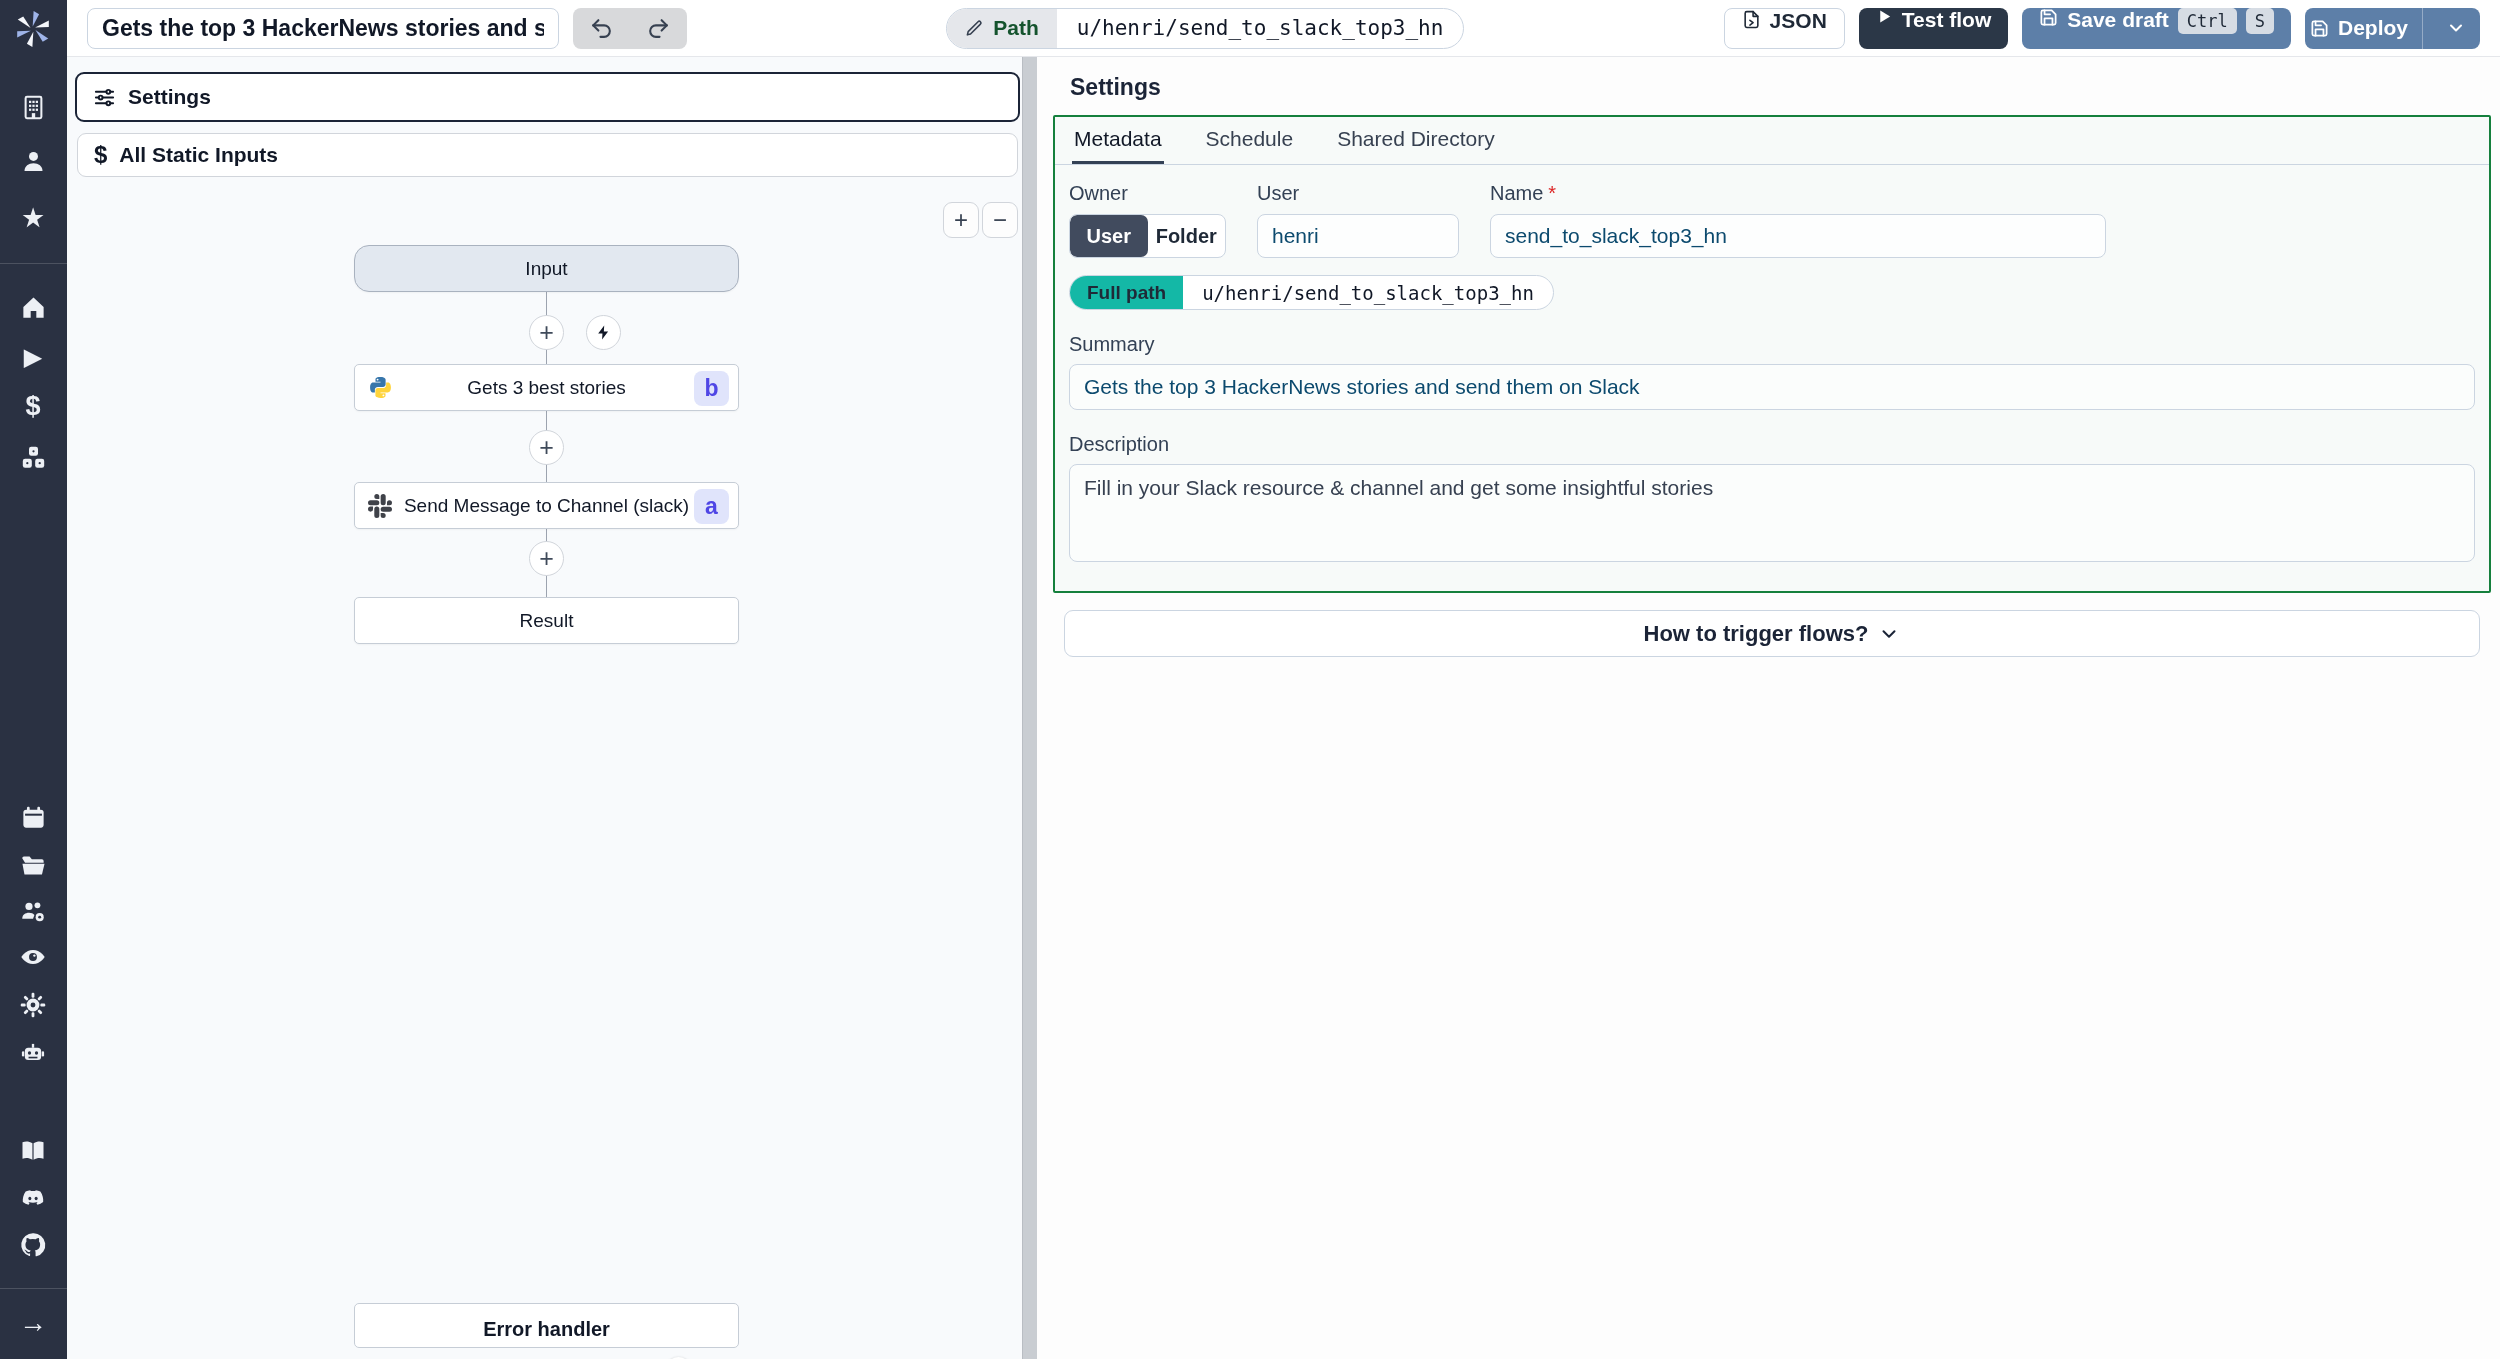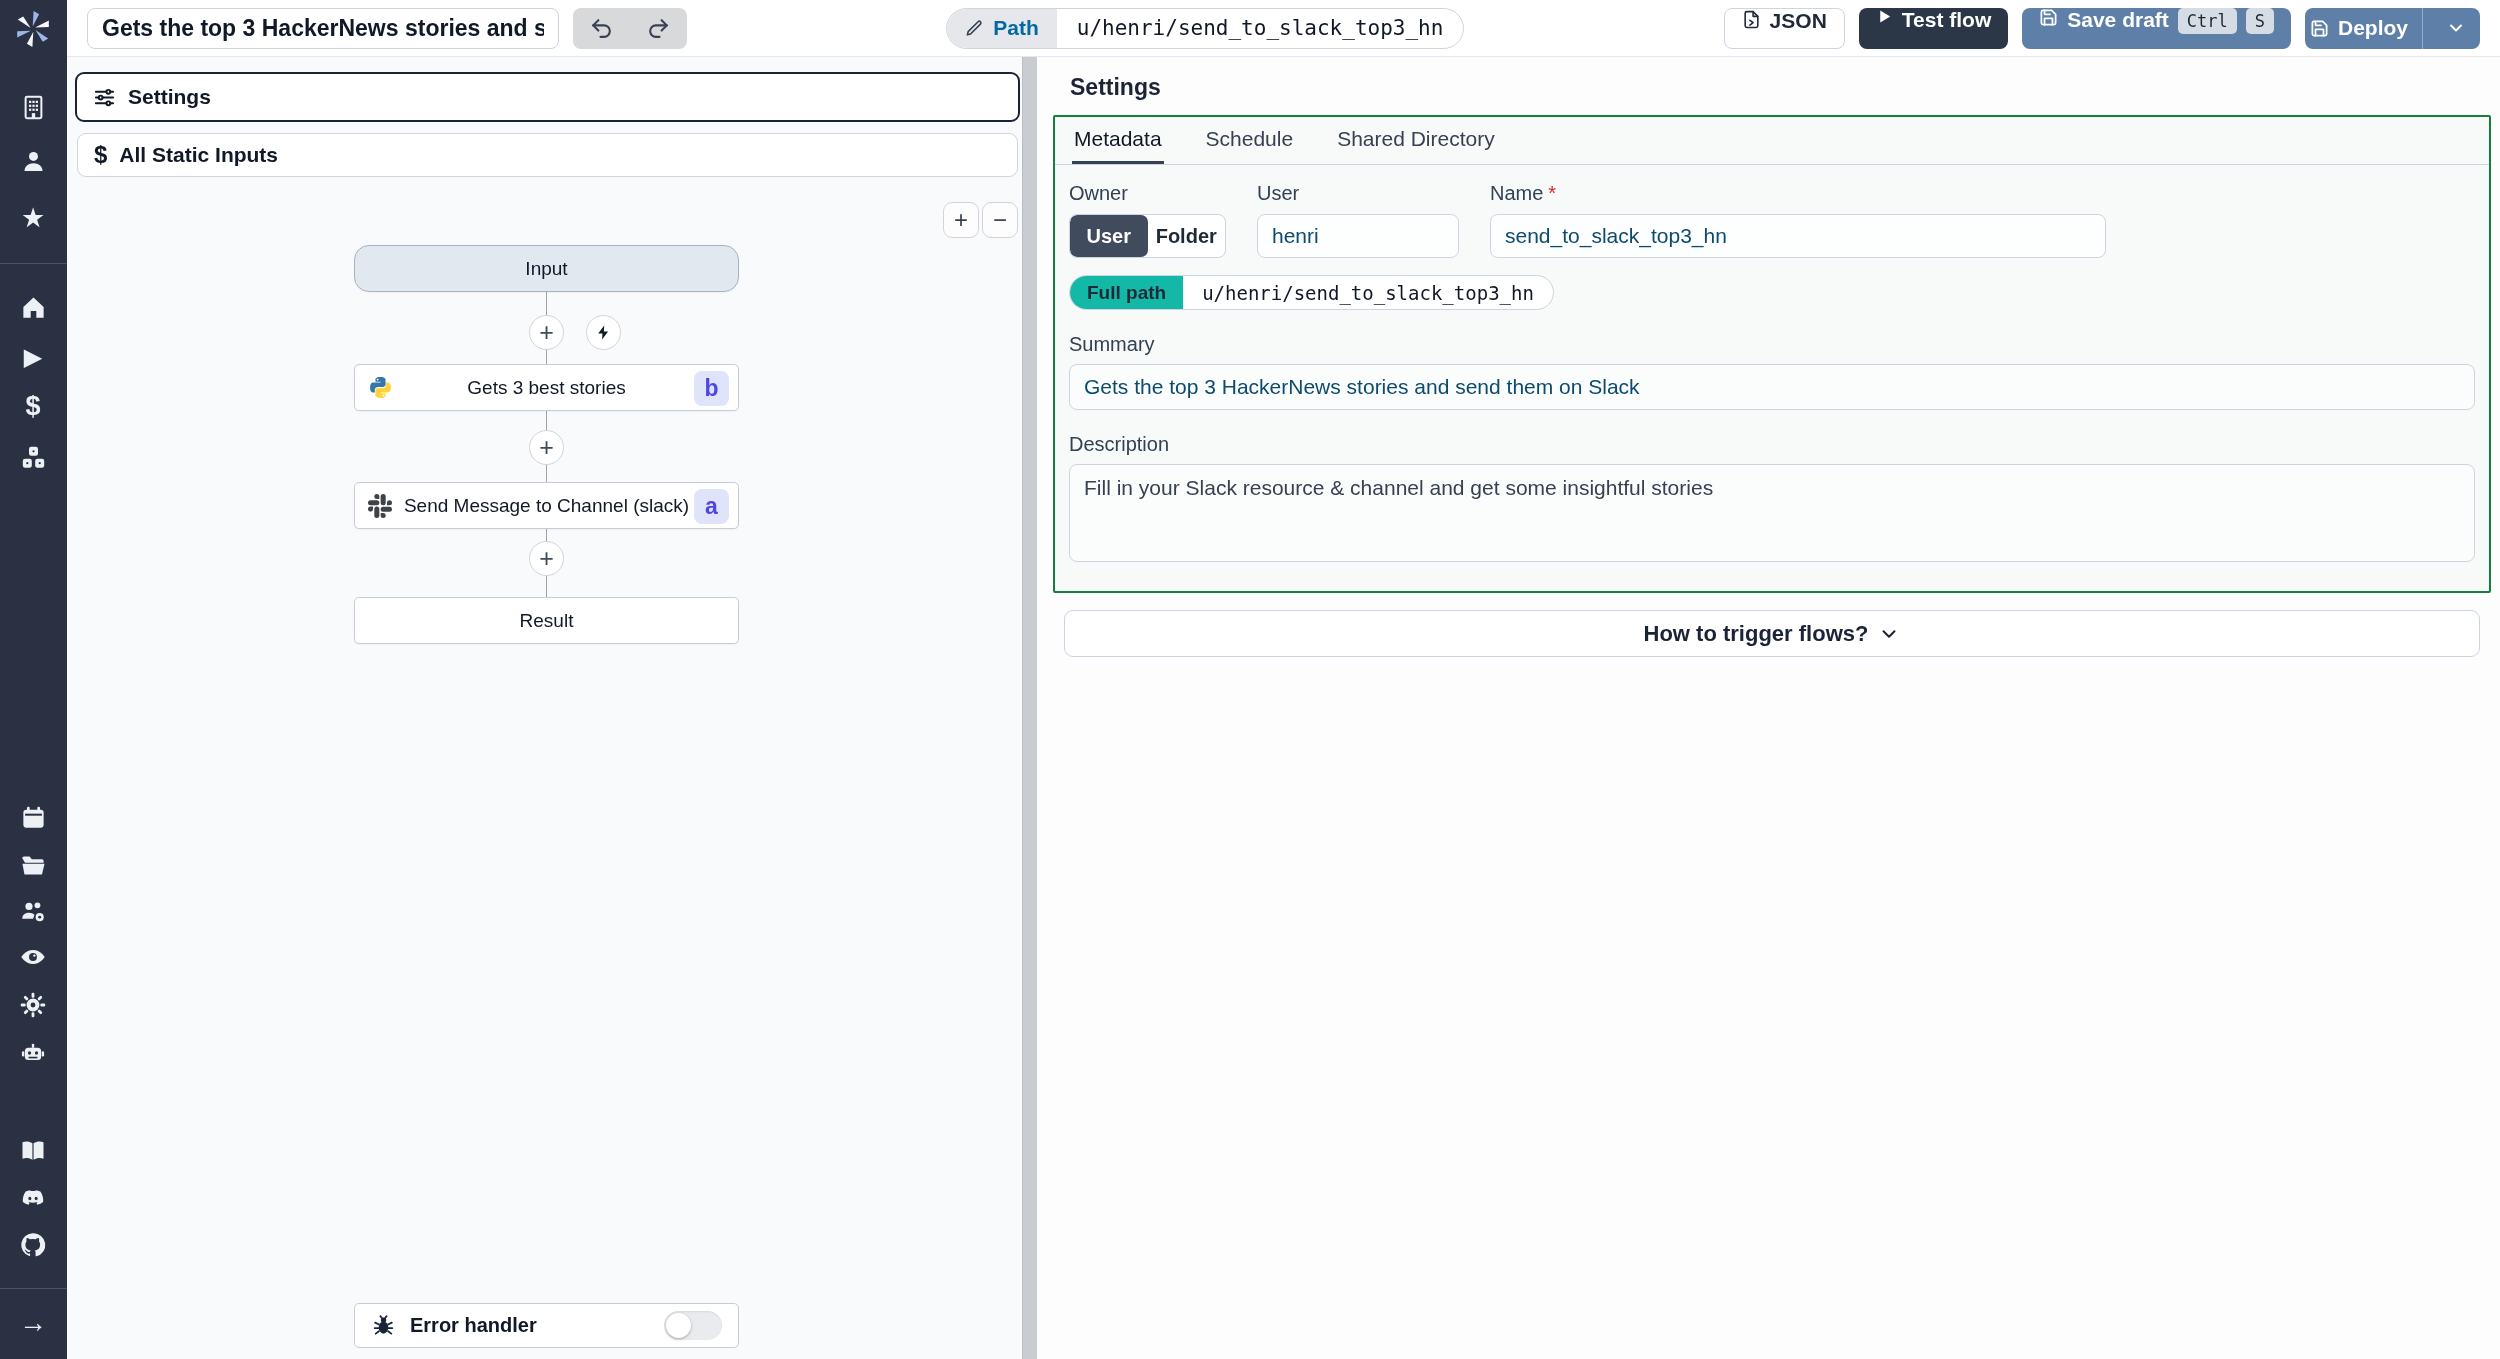--- a/index.html
+++ b/index.html
@@ -13,21 +13,21 @@
   .sb-glyph { font-size:27px; line-height:1; color:#edf0f5; }
   .sb-divider { position:absolute; left:0; width:67px; height:1px; background:rgba(255,255,255,0.16); }
 
   
   #topbar { position:absolute; left:67px; top:0; width:2433px; height:57px; background:#fff; border-bottom:1px solid #e5e7eb; display:flex; align-items:center; padding:0 20px; gap:14px; z-index:4; }
   #flow-title { width:472px; height:41px; border:1px solid #cbd5e1; border-radius:8px; padding:0 14px; font-family:"Liberation Sans",sans-serif; font-size:23px; font-weight:bold; color:#111827; outline:none; background:#fff; }
   #undo-redo { height:41px; width:114px; background:#d8d9db; border-radius:8px; display:flex; align-items:center; justify-content:space-around; }
   .ur-btn { width:50px; height:41px; display:flex; align-items:center; justify-content:center; cursor:pointer; }
   .tb-spacer { flex:1; }
   #path-pill { height:41px; display:flex; align-items:stretch; border:1px solid #cbd5e1; border-radius:21px; overflow:hidden; background:#fff; }
-  #path-pill .path-label-seg { display:flex; align-items:center; gap:9px; background:#e5e7eb; padding:0 18px; font-size:21px; font-weight:bold; color:#0369a1; }
+  #path-pill .path-label-seg { display:flex; align-items:center; gap:9px; background:#e5e7eb; padding:0 18px; font-size:21px; font-weight:bold; color:#14532d; }
   #path-pill .path-value-seg { display:flex; align-items:center; padding:0 20px; font-family:"DejaVu Sans Mono", monospace; font-size:21px; color:#111827; min-width:330px; }
   .tb-btn { height:41px; display:flex; align-items:flex-start; gap:9px; border-radius:8px; padding:0 17px; font-size:21px; font-weight:bold; cursor:pointer; }
   #json-btn { background:#fff; border:1px solid #cbd5e1; color:#1f2937; }
   #testflow-btn { background:#2b3747; color:#fff; }
   .blue-btn { background:#5d7fa8; color:#fff; }
   .kbd { background:#d6dce4; color:#1f2937; font-family:"DejaVu Sans Mono", monospace; font-size:17px; font-weight:normal; border-radius:5px; padding:3px 9px; }
   #deploy-btn { padding:0; }
   #deploy-btn .deploy-main { display:flex; align-items:center; gap:9px; padding:0 5px; height:100%; }
   #deploy-btn .deploy-sep { width:1px; height:100%; background:rgba(255,255,255,0.35); }
   #deploy-btn .deploy-caret { padding:0 14px; display:flex; align-items:center; height:100%; }
@@ -38,21 +38,21 @@
   #static-inputs-card { position:absolute; left:10px; top:76px; width:941px; height:44px; background:#fff; border:1px solid #d1d5db; border-radius:9px; display:flex; align-items:center; padding:0 16px; gap:12px; cursor:pointer; }
   .card-label { font-size:21px; font-weight:bold; color:#111827; }
   .dollar-glyph { font-size:24px; font-weight:bold; color:#111827; }
   .zoom-btn { position:absolute; width:36px; height:36px; top:145px; background:#fdfdfd; border:1px solid #d1d5db; border-radius:9px; display:flex; align-items:center; justify-content:center; font-size:24px; color:#374151; cursor:pointer; }
   #flow-line { position:absolute; left:479px; top:210px; width:1px; height:355px; background:#9ca3af; }
   .node { position:absolute; left:287px; width:385px; height:47px; background:#fff; border:1px solid #c6cdd6; border-radius:5px; display:flex; align-items:center; justify-content:center; font-size:19px; color:#111827; box-shadow:0 1px 2px rgba(0,0,0,0.04); cursor:pointer; }
   .node.virtual { background:#e2e8f0; border-color:#a9b2bf;border-radius:15px; }
   .node .node-icon { position:absolute; left:13px; }
   .node .badge { position:absolute; right:9px; top:6px; width:35px; height:35px; border-radius:8px; background:#e0e4fb; color:#4f46e5; font-size:23px; font-weight:bold; display:flex; align-items:center; justify-content:center; }
   .connector { position:absolute; width:35px; height:35px; border-radius:50%; background:#fff; border:1.5px solid #d1d5db; display:flex; align-items:center; justify-content:center; font-size:25px; color:#3f4a5a; cursor:pointer; }
-  #error-handler { position:absolute; left:287px; top:1246px; width:385px; height:45px; background:#fff; border:1px solid #c6cdd6; border-radius:5px; display:flex; align-items:center; padding:0 16px; gap:14px; cursor:pointer; }
+  #error-handler { position:absolute; left:287px; top:1246px; width:385px; height:45px; background:#fff; border:1px solid #c6cdd6; border-radius:5px; display:flex; align-items:center; padding:0 16px; gap:14px; cursor:pointer;flex-direction:column; }
   #error-handler .eh-label { font-size:20px; font-weight:bold; color:#111827; }
   .toggle { margin-left:auto; width:58px; height:29px; border-radius:15px; background:#e9ebee; position:relative; cursor:pointer; box-shadow:inset 0 1px 2px rgba(0,0,0,0.08); }
   .toggle .knob { position:absolute; left:2px; top:2px; width:25px; height:25px; border-radius:50%; background:#fff; box-shadow:0 1px 3px rgba(0,0,0,0.3); }
 
   
   #panel-divider { position:absolute; left:1022px; top:57px; width:15px; height:1302px; background:#c9cdd2; border-left:1px solid #b9bdc3; }
 
   
   #rightpanel { position:absolute; left:1037px; top:57px; width:1463px; height:1302px; background:#fdfdfd; }
   #rp-heading { position:absolute; left:33px; top:17px; font-size:23px; font-weight:bold; color:#1b2437; }

